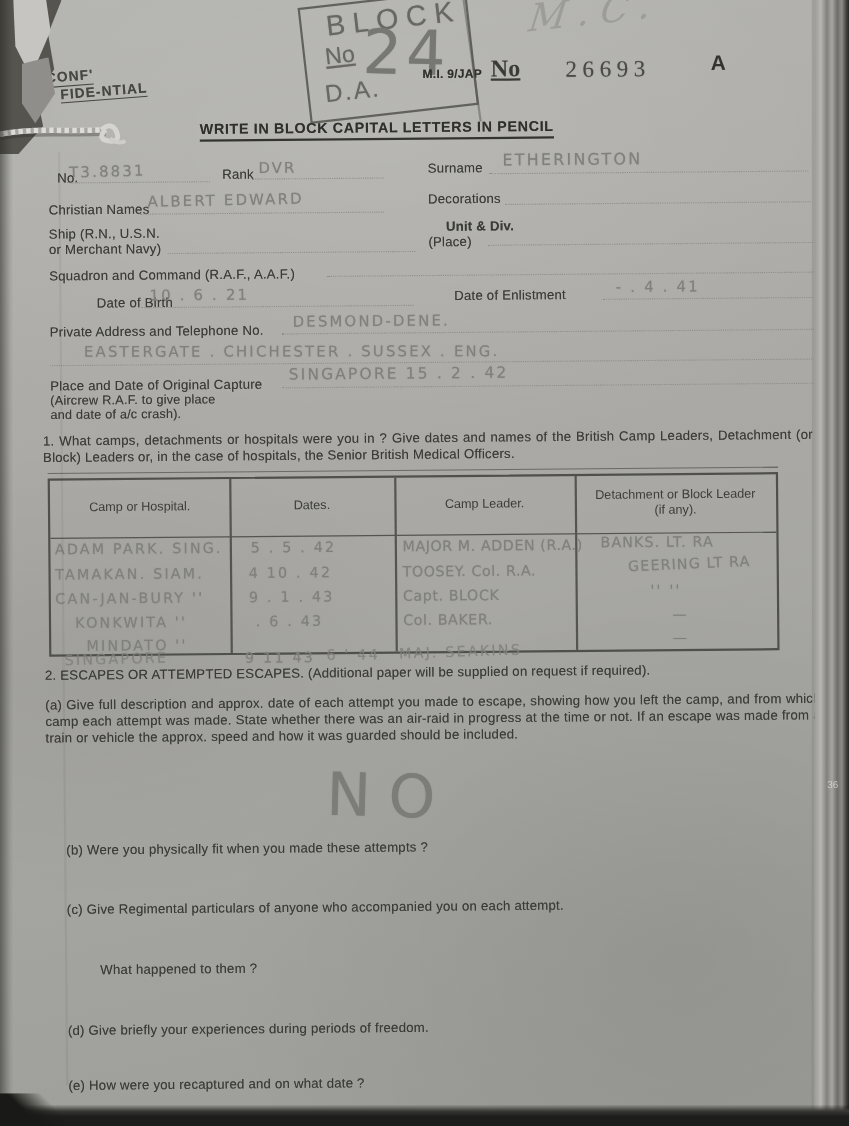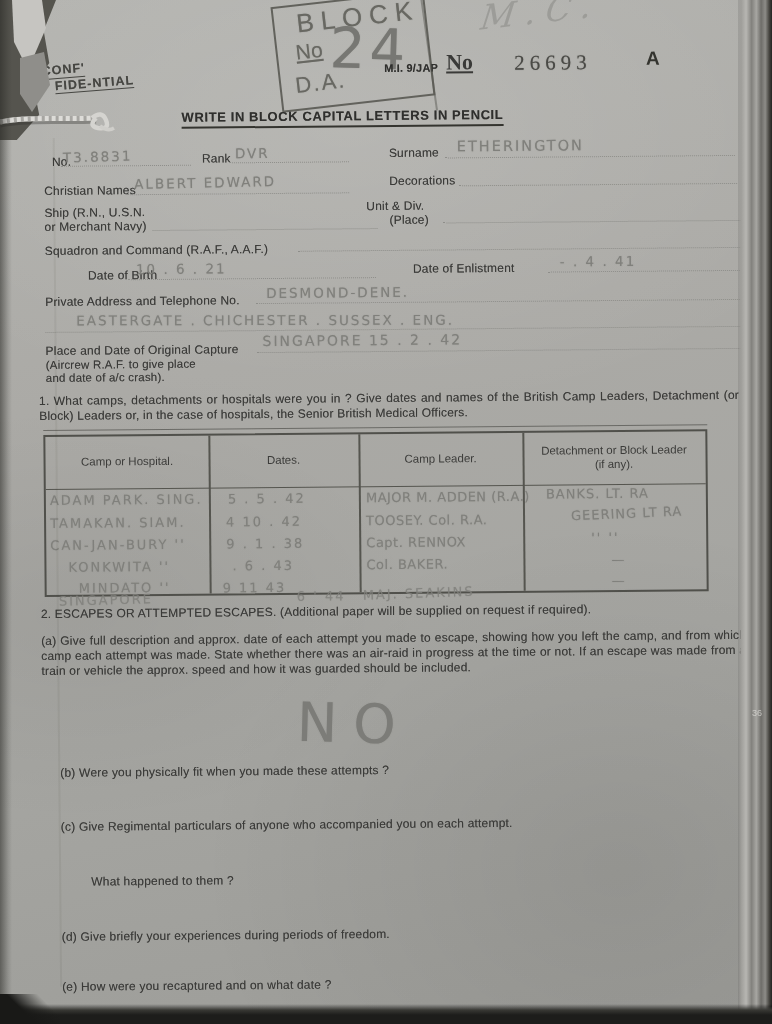--- a/index.html
+++ b/index.html
@@ -79,21 +79,21 @@
     <div class="abs ink" style="left:47px;top:181px;">Christian Names</div>
     <div class="abs hw" style="left:137px;top:173px;transform:rotate(-.7deg);">ALBERT  EDWARD</div>
     <div class="dots" style="left:130px;top:191px;width:222px;"></div>
     <div class="abs ink" style="left:392px;top:174px;">Decorations</div>
     <div class="abs hw" style="left:470px;top:168px;"></div>
     <div class="dots" style="left:462px;top:185px;width:278px;"></div>
 
     <div class="abs ink" style="left:47px;top:203px;">Ship (R.N., U.S.N.</div>
     <div class="abs ink" style="left:47px;top:217px;">or Merchant Navy)</div>
     <div class="dots" style="left:155px;top:227px;width:225px;"></div>
-    <div class="abs ink" style="left:369px;top:199px;">Unit &amp; Div.</div>
+    <div class="abs ink" style="left:408px;top:199px;font-weight:bold;">Unit &amp; Div.</div>
     <div class="abs ink" style="left:392px;top:213px;">(Place)</div>
     <div class="dots" style="left:446px;top:222px;width:300px;"></div>
 
     <div class="abs ink" style="left:47px;top:241px;">Squadron and Command (R.A.F., A.A.F.)</div>
     <div class="dots" style="left:300px;top:249px;width:448px;"></div>
 
     <div class="abs ink" style="left:47px;top:266px;margin-left:43px;">Date of Birth</div>
     <div class="abs hw" style="left:138px;top:259px;">10 . 6 . 21</div>
     <div class="dots" style="left:130px;top:276px;width:248px;"></div>
     <div class="abs ink" style="left:415px;top:262px;">Date of Enlistment</div>
@@ -131,33 +131,33 @@
         <span style="left:500px;top:54px;letter-spacing:1px;">BANKS. LT.  RA</span>
       </div>
       <div class="trow hw" style="font-size:13px;">
         <span style="left:4px;top:79px;">TAMAKAN. SIAM.</span>
         <span style="left:180px;top:79px;">4 10 . 42</span>
         <span style="left:320px;top:79px;letter-spacing:.5px;">TOOSEY. Col. R.A.</span>
         <span style="left:525px;top:74px;letter-spacing:1px;transform:rotate(-2deg);">GEERING  LT  RA</span>
       </div>
       <div class="trow hw" style="font-size:13px;">
         <span style="left:4px;top:101px;">CAN-JAN-BURY  ''</span>
-        <span style="left:180px;top:101px;">9 . 1 . 38</span>
-        <span style="left:320px;top:101px;letter-spacing:.5px;">Capt. RENNOX</span>
+        <span style="left:180px;top:101px;">9 . 1 . 43</span>
+        <span style="left:320px;top:101px;letter-spacing:.5px;">Capt. BLOCK</span>
         <span style="left:545px;top:98px;">''        ''</span>
       </div>
       <div class="trow hw" style="font-size:13px;">
         <span style="left:22px;top:123px;">KONKWITA  ''</span>
         <span style="left:186px;top:123px;">. 6 . 43</span>
         <span style="left:320px;top:123px;letter-spacing:.5px;">Col. BAKER.</span>
         <span style="left:565px;top:120px;">—</span>
       </div>
       <div class="trow hw" style="font-size:13px;">
         <span style="left:4px;top:144px;margin-left:28px;">MINDATO  ''</span>
-        <span style="left:176px;top:145px;">9  11  43</span>
+        <span style="left:176px;top:156px;">9  11  43</span>
         <span style="left:320px;top:144px;"></span>
         <span style="left:565px;top:141px;">—</span>
       </div>
     </div>
 
     <div class="trow hw" style="position:absolute;left:0;top:0;font-size:13px;opacity:.85;">
       <span style="left:58px;top:590px;transform:rotate(-1deg);">SINGAPORE</span>
       <span style="left:296px;top:588px;">6 ' 44</span>
       <span style="left:362px;top:586px;transform:rotate(-1.5deg);">MAJ. SEAKINS</span>
     </div>

